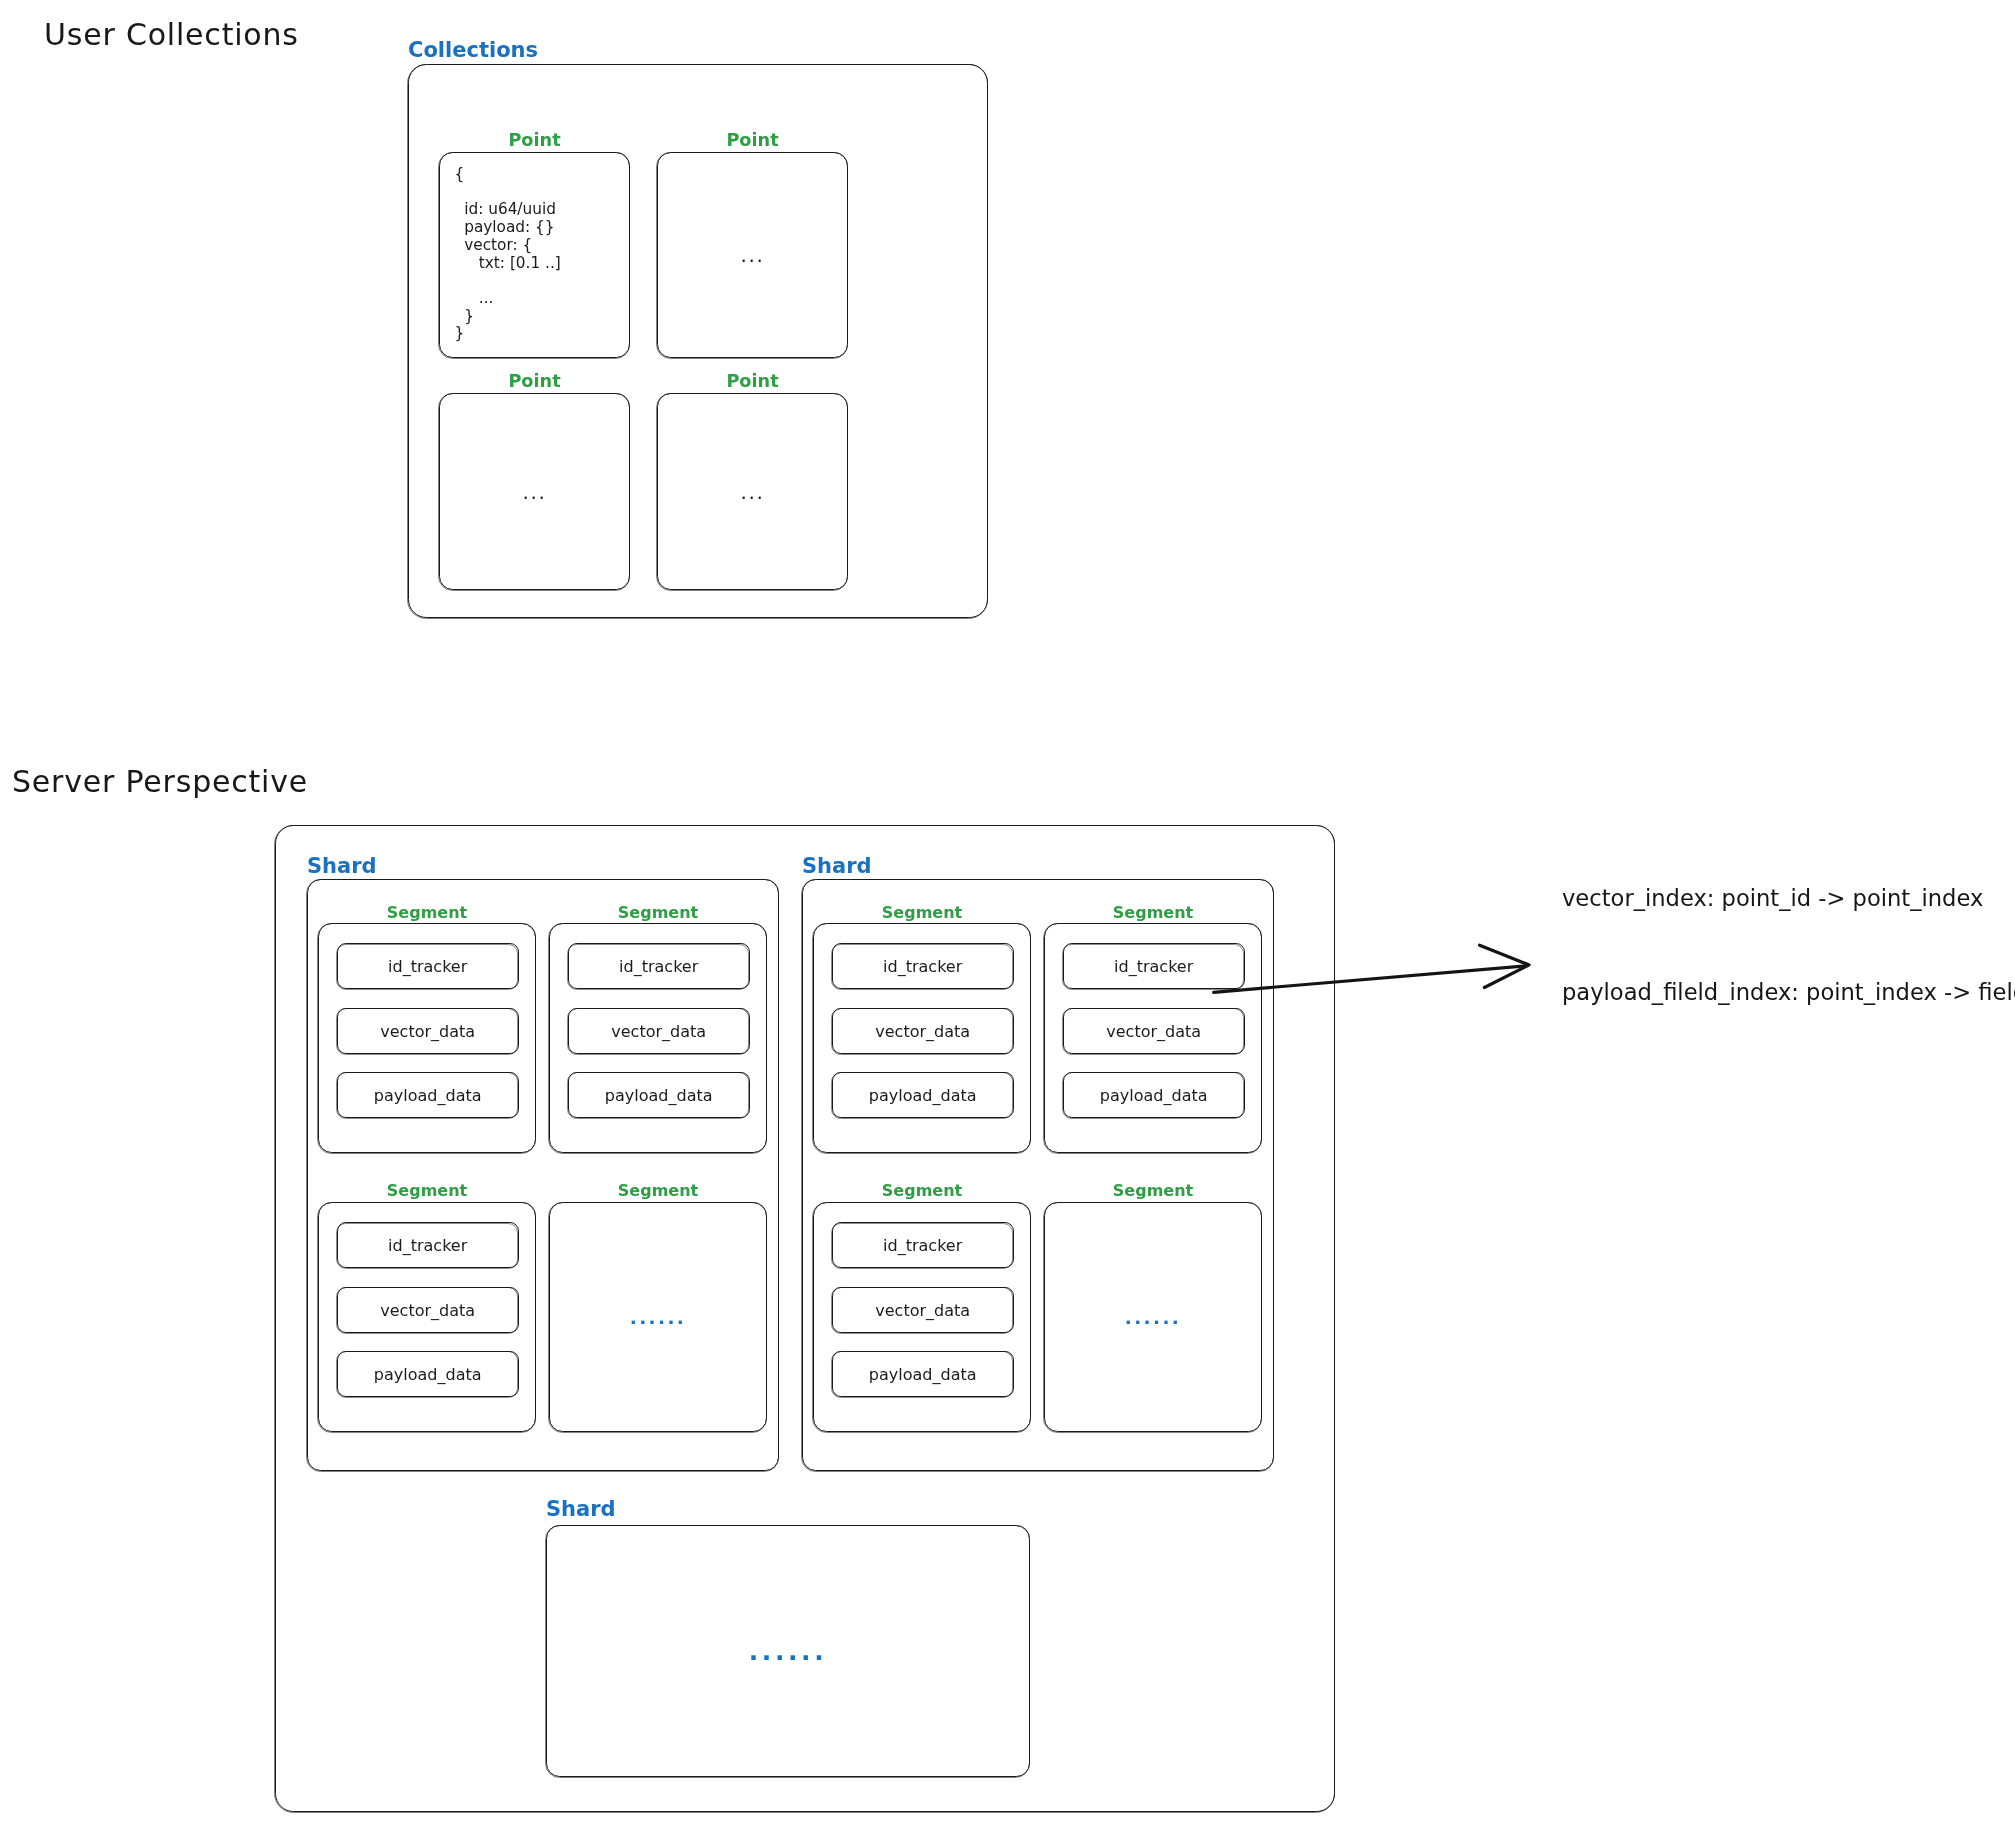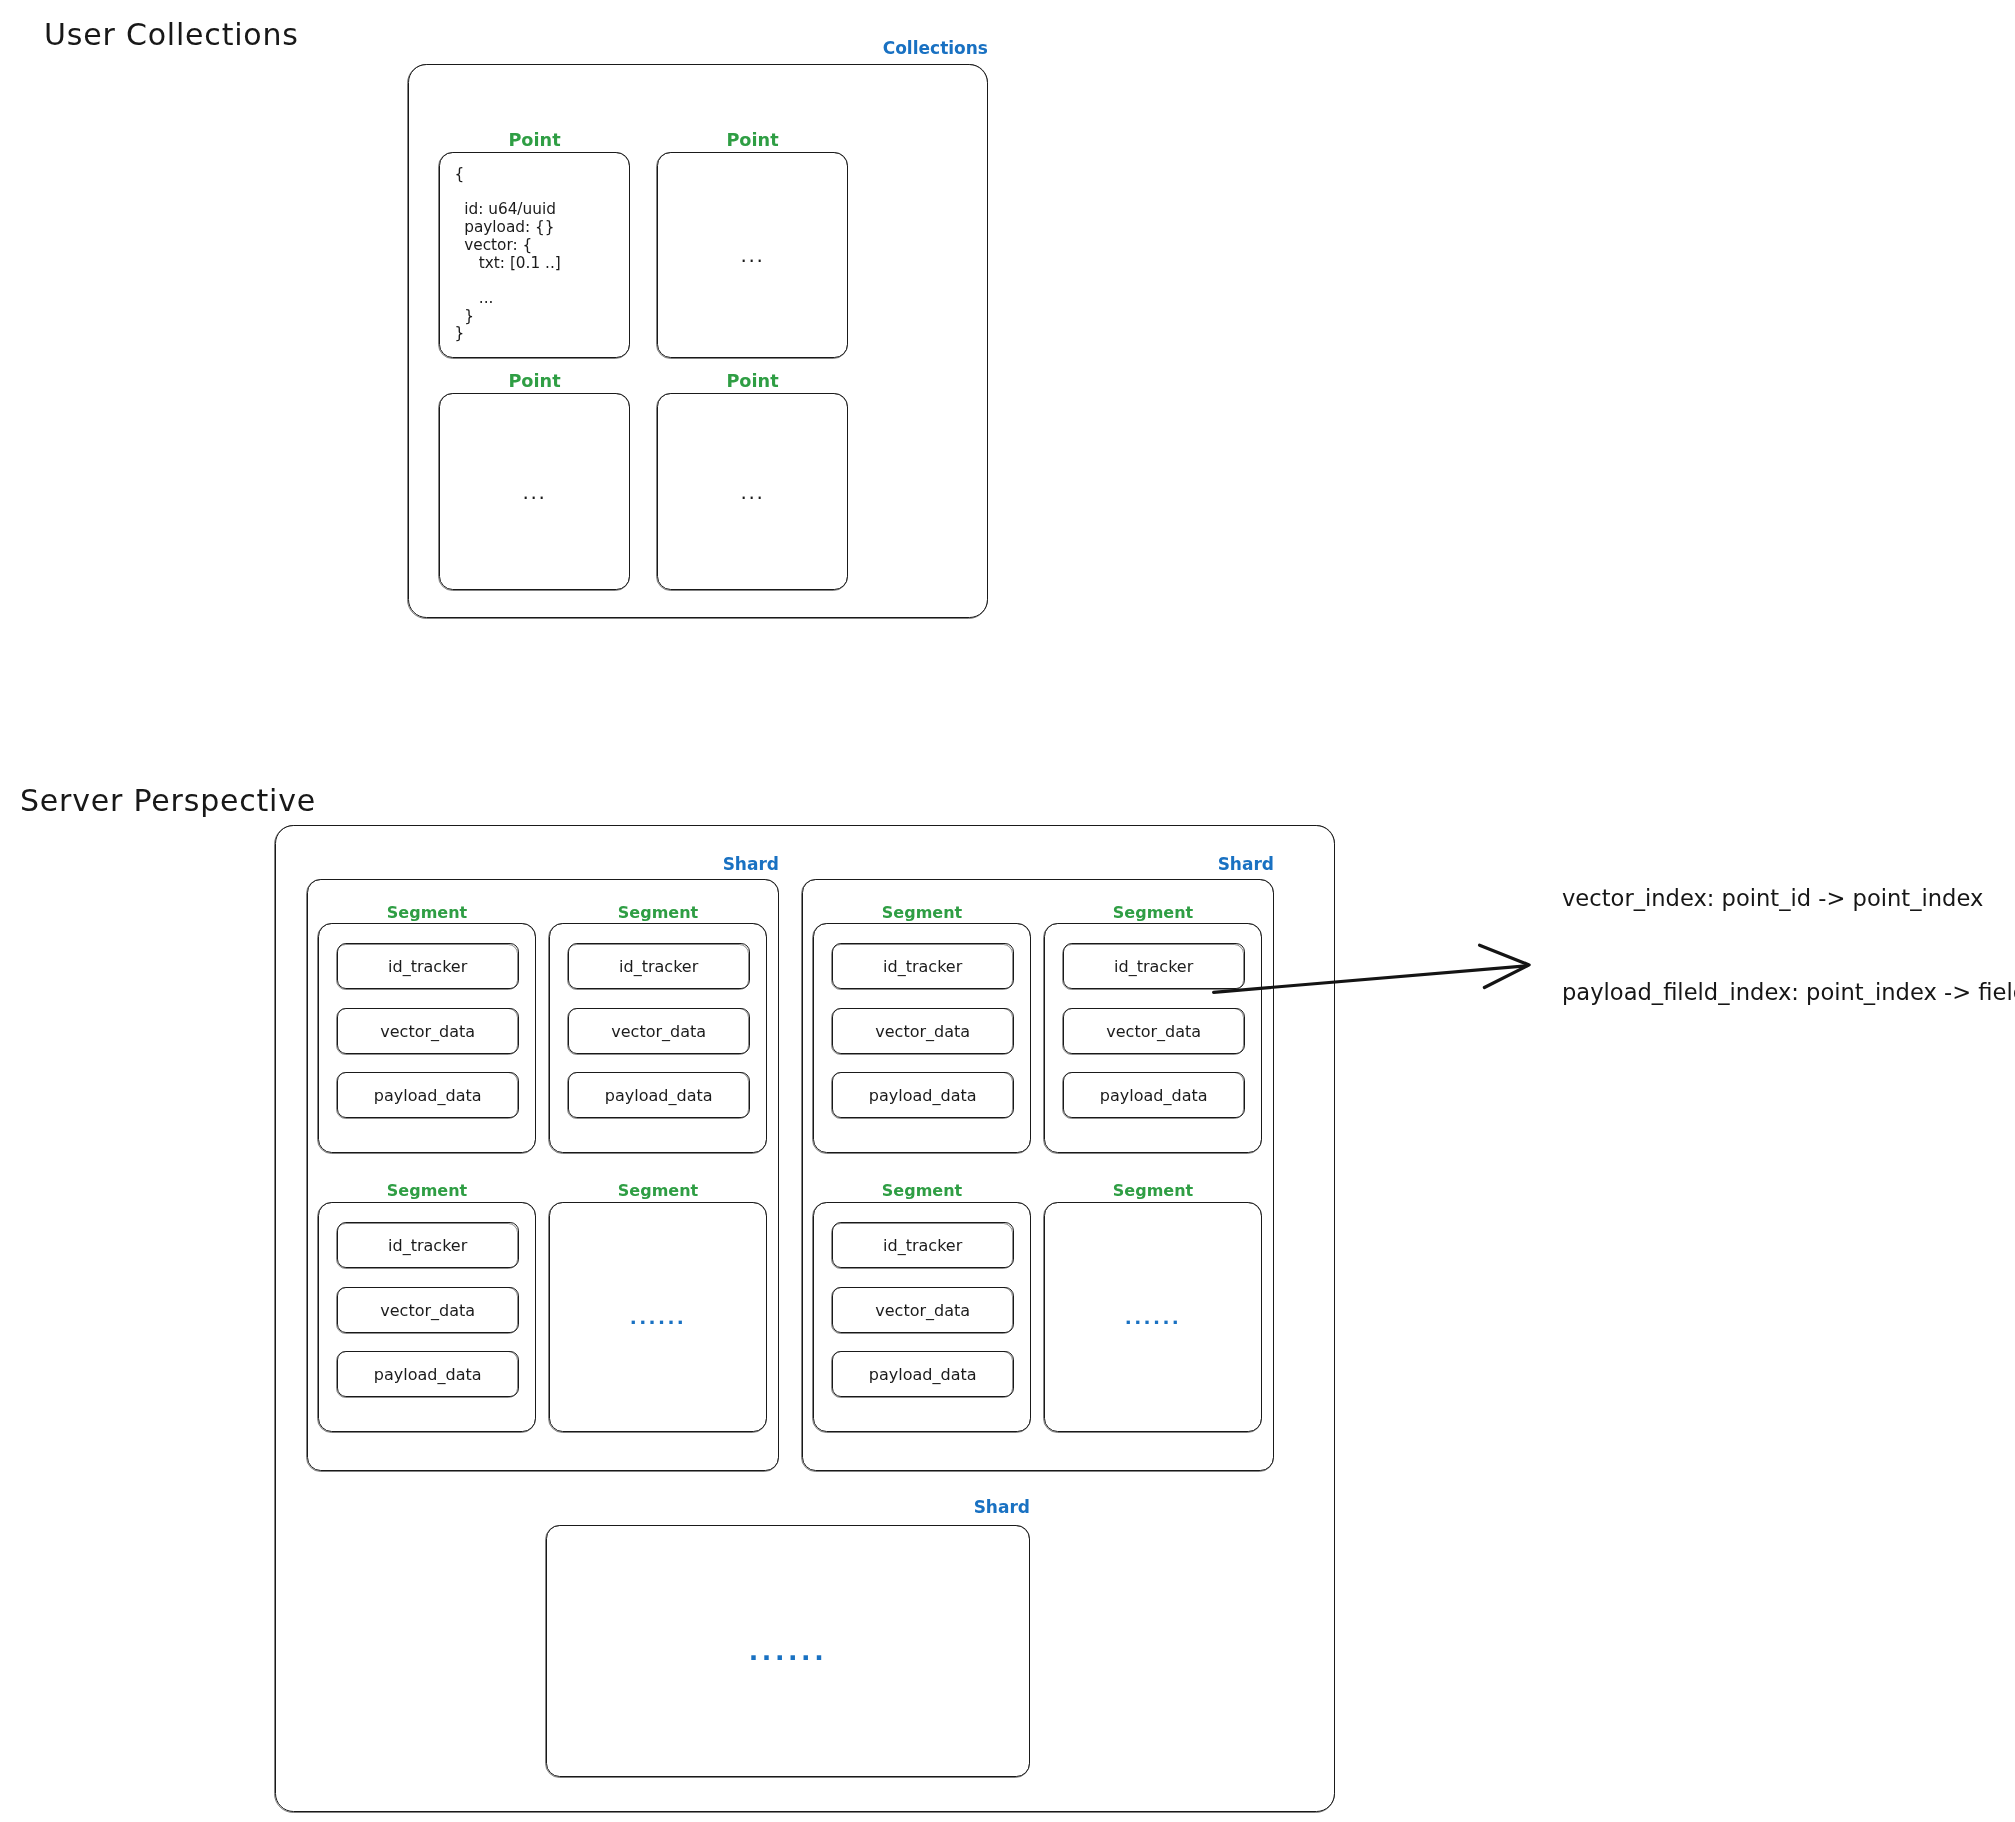--- a/index.html
+++ b/index.html
@@ -36,25 +36,25 @@
   
   .title{
     font-family:"DejaVu Sans", sans-serif;
     font-size:30px;
     letter-spacing:0.8px;
     color:#181818;
     white-space:nowrap;
   }
   .lbl-blue{
     font-family:"DejaVu Sans", sans-serif;
-    font-size:17px;
+    font-size:21px;
     font-weight:700;
     color:#1971c2;
     white-space:nowrap;
-    text-align:right;
+    text-align:left;
   }
   .lbl-green{
     font-family:"DejaVu Sans", sans-serif;
     font-size:17.7px;
     font-weight:700;
     color:#2f9e44;
     white-space:nowrap;
     text-align:center;
   }
   .lbl-green.sm{font-size:16px;}
@@ -134,21 +134,21 @@
     </div>
 </div>
 
 <div class="abs lbl-green" style="left:657px;top:371px;width:191px;">Point</div>
 <div class="sketchbox thin" style="left:657px;top:393px;width:191px;height:197px;">
   <div class="leaflabel">
       <span class="ellipsis">...</span>
     </div>
 </div>
 
-<div class="abs title" style="left:20px;top:764px;margin-top:19px;">Server Perspective</div>
+<div class="abs title" style="left:12px;top:764px;">Server Perspective</div>
 
 <div class="sketchbox" style="left:275px;top:825px;width:1060px;height:987px;"></div>
 
 <div class="abs lbl-blue" style="left:307px;top:854px;width:472px;">Shard</div>
 <div class="sketchbox thin" style="left:307px;top:879px;width:472px;height:592px;"></div>
 
 <div class="abs lbl-green sm" style="left:318px;top:903px;width:218px;">Segment</div>
 <div class="sketchbox thin" style="left:318px;top:923px;width:218px;height:230px;">
   <div class="sketchbox leaf" style="left:17.7px;top:19.3px;width:182px;height:46px;">
     <div class="leaflabel">

